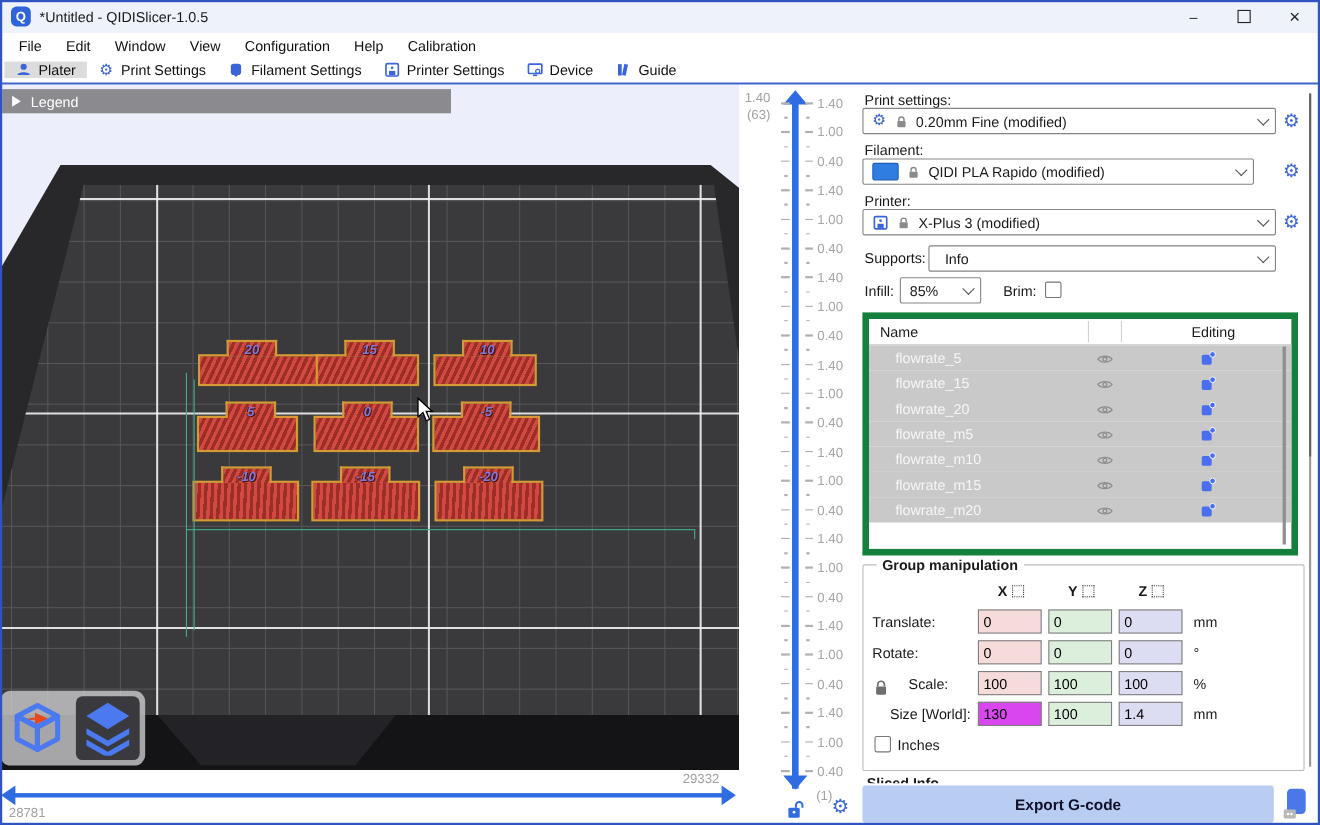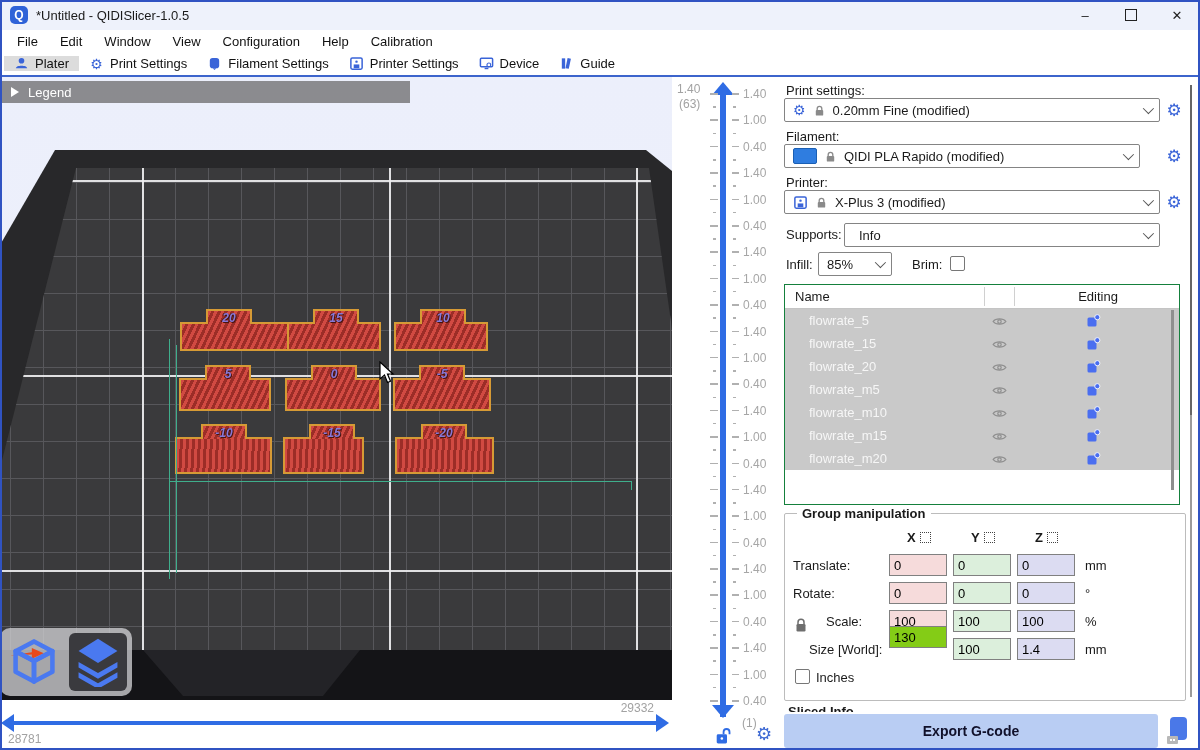--- a/index.html
+++ b/index.html
@@ -68,21 +68,21 @@
   .sidebar{position:absolute;left:780px;top:77px;width:420px;height:673px;background:#fff;font-size:13px;color:#1a1a1a;}
   .side-label{position:absolute;left:6px;}
   .combo{position:absolute;height:24px;border:1px solid #848484;border-radius:2px;background:#fff;display:flex;align-items:center;gap:7px;padding:0 8px;box-sizing:border-box;}
   .combo .val{white-space:nowrap;overflow:hidden;}
   .chevron{margin-left:auto;width:7px;height:7px;border-right:1.6px solid #555;border-bottom:1.6px solid #555;transform:rotate(45deg) translateY(-2px);flex:none;}
   .swatch{width:22px;height:14px;background:#2f7de0;border:1px solid #1a5fb4;border-radius:2px;flex:none;}
   .gear-btn{position:absolute;width:18px;height:18px;display:flex;align-items:center;justify-content:center;}
   .gear-btn .gear-glyph{font-size:17px;}
   .checkbox{position:absolute;width:13px;height:13px;border:1px solid #777;border-radius:2px;background:#fff;}
   
-  .objlist{position:absolute;left:4px;top:207px;width:396px;height:221px;border:1px solid #15803d;box-sizing:border-box;}
+  .objlist{position:absolute;left:4px;top:207px;width:396px;height:221px;border:6px solid #15803d;box-sizing:border-box;}
   .objhead{position:relative;height:23px;border-bottom:1px solid #c4c4c4;display:flex;align-items:center;}
   .objhead .h-name{padding-left:10px;}
   .objhead .h-edit{position:absolute;left:233px;width:160px;text-align:center;}
   .objhead .div1{position:absolute;left:199px;top:2px;bottom:2px;width:1px;background:#d0d0d0;}
   .objhead .div2{position:absolute;left:229px;top:2px;bottom:2px;width:1px;background:#d0d0d0;}
   .objrow{position:relative;height:23px;background:#c9c9c9;display:flex;align-items:center;}
   .objrow .o-name{padding-left:24px;color:#f6f6f6;}
   .objrow .o-eye{position:absolute;left:207px;top:6px;}
   .objrow .o-edit{position:absolute;left:301px;top:5px;}
   .list-scroll{position:absolute;right:5px;top:25px;width:3px;height:180px;background:#8f8f8f;}
@@ -224,21 +224,21 @@
       <div class="plate" style="left: 393px; top: 301px; width: 98px; height: 33px;">
         <div class="plate-tab">
           <span class="plate-num">-5</span>
         </div>
       </div>
       <div class="plate vstripe" style="left: 175px; top: 360px; width: 97px; height: 37px;">
         <div class="plate-tab">
           <span class="plate-num">-10</span>
         </div>
       </div>
-      <div class="plate vstripe" style="left: 283px; top: 360px; width: 81px; height: 37px;">
+      <div class="plate vstripe" style="left: 283px; top: 360px; width: 99px; height: 37px;">
         <div class="plate-tab">
           <span class="plate-num">-15</span>
         </div>
       </div>
       <div class="plate vstripe" style="left: 395px; top: 360px; width: 99px; height: 37px;">
         <div class="plate-tab">
           <span class="plate-num">-20</span>
         </div>
       </div>
     </div>
@@ -595,21 +595,21 @@
         <input class="g-input" value="0" style="left: 104px; top: 68px; background: rgb(246, 219, 219);">
         <input class="g-input" value="0" style="left: 168px; top: 68px; background: rgb(220, 239, 220);">
         <input class="g-input" value="0" style="left: 232px; top: 68px; background: rgb(220, 220, 242);">
         <span class="g-unit" style="top: 72px;">°</span>
         <span class="g-label" style="left: 24px; top: 100px; margin-left: 17px;">Scale:</span>
         <input class="g-input" value="100" style="left: 104px; top: 96px; background: rgb(246, 219, 219);">
         <input class="g-input" value="100" style="left: 168px; top: 96px; background: rgb(220, 239, 220);">
         <input class="g-input" value="100" style="left: 232px; top: 96px; background: rgb(220, 220, 242);">
         <span class="g-unit" style="top: 100px;">%</span>
         <span class="g-label" style="left: 24px; top: 128px;">Size [World]:</span>
-        <input class="g-input" value="130" style="left: 104px; top: 112px; background: #84cc16;">
+        <input class="g-input" value="130" style="left: 104px; top: 124px; background: #d946ef;">
         <input class="g-input" value="100" style="left: 168px; top: 124px; background: rgb(220, 239, 220);">
         <input class="g-input" value="1.4" style="left: 232px; top: 124px; background: rgb(220, 220, 242);">
         <span class="g-unit" style="top: 128px;">mm</span>
       </div>
     <svg style="position:absolute;left:9px;top:103px;" width="14" height="16" viewBox="0 0 14 15">
       <path d="M4 6.5V4.8a3 3 0 0 1 6 0V6.5" fill="none" stroke="#6e6e6e" stroke-width="1.5"></path>
       <rect x="2.5" y="6.5" width="9" height="7.5" rx="1.2" fill="#6e6e6e"></rect>
     </svg>
     <span class="checkbox" style="left:10px;top:155px;"></span>
     <span class="g-label" style="left:31px;top:156px;">Inches</span>

